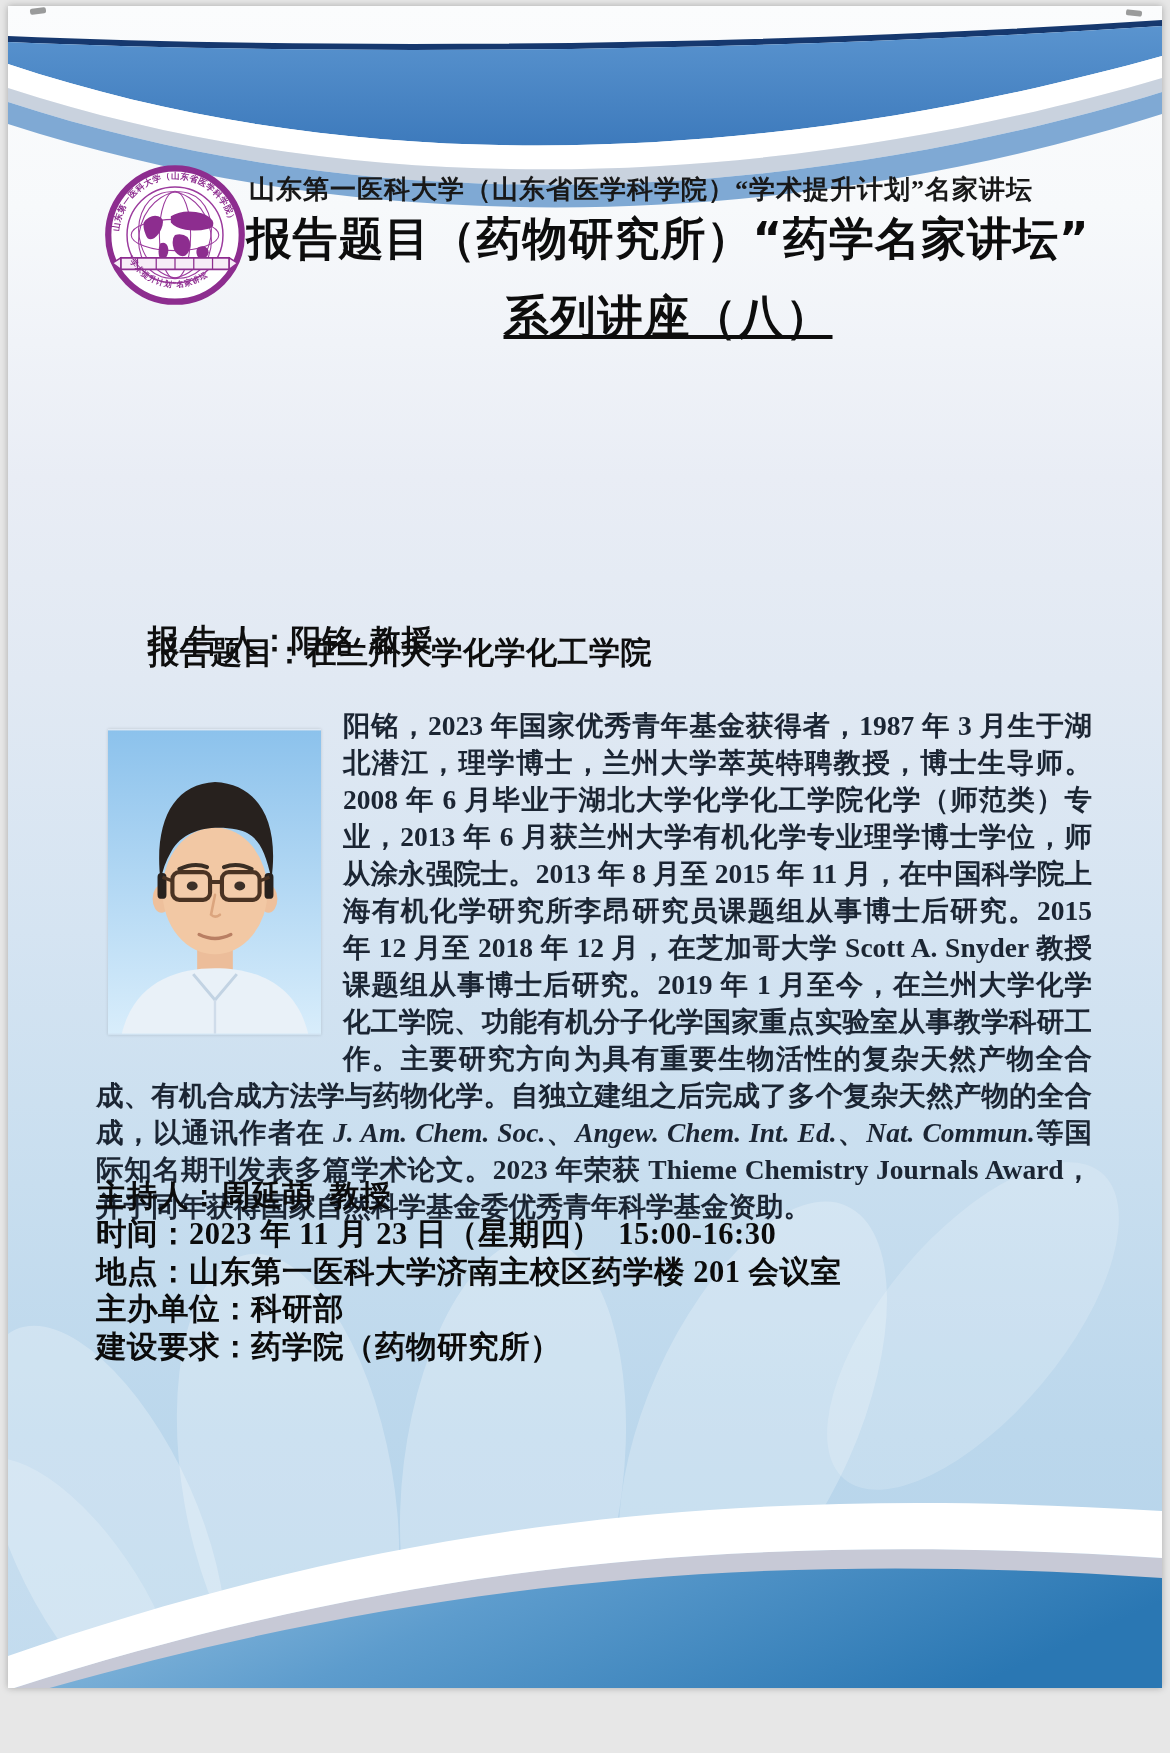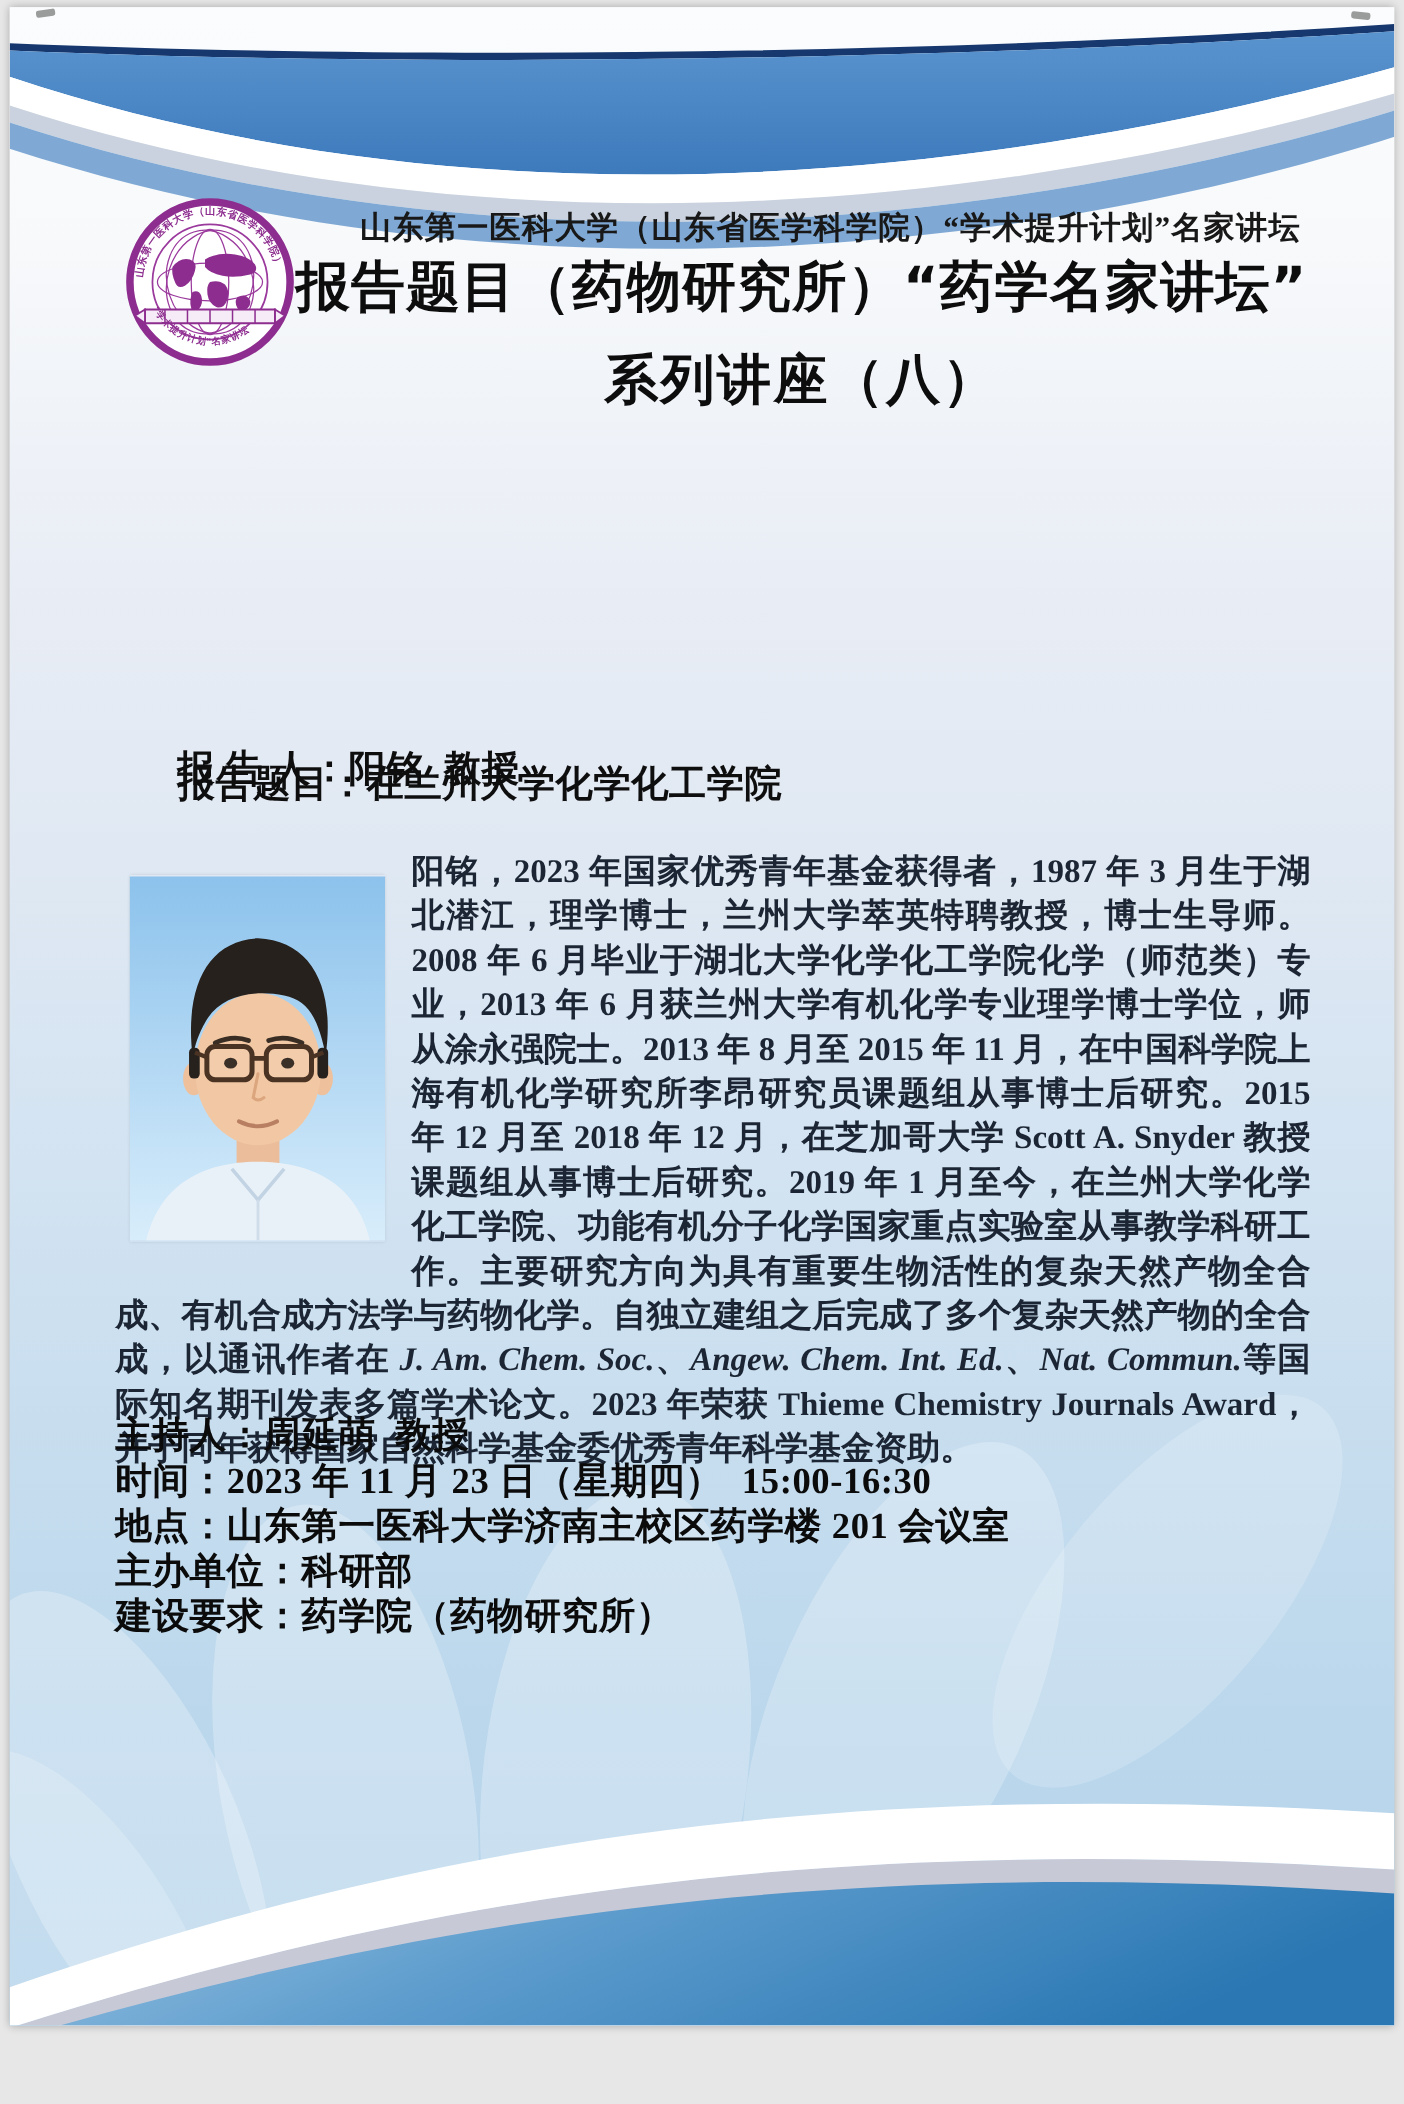--- a/index.html
+++ b/index.html
@@ -12,33 +12,34 @@
                #e1e9f3 40%, #d5e4f2 55%, #c8deef 70%, #bbd7ec 85%, #b4d3ea 100%);
     box-shadow:0 0 7px rgba(0,0,0,.28);
     overflow:hidden;
   }
   svg.deco { position:absolute; left:0; display:block; }
   .clip-mark { position:absolute; width:16px; height:6px; background:#4a4a4a; opacity:.55; border-radius:2px; }
 
   
   .logo { position:absolute; left:94px; top:156px; width:146px; height:146px; }
   .header-line {
-    position:absolute; left:264px; top:166px; width:840px; text-align:center;
+    position:absolute; left:241px; top:166px; width:840px; 
     font-size:26px; font-weight:700; color:#181818; letter-spacing:1px;
     font-family:"Liberation Serif", serif; white-space:pre-wrap;
   }
   .title1 {
     position:absolute; left:225px; top:203px; width:870px; text-align:center;
     font-size:45px; font-weight:900; color:#0d0d0d; letter-spacing:1px;
     font-family:"DejaVu Sans","Liberation Sans", sans-serif;
   }
   .title2 {
     position:absolute; left:225px; top:281px; width:870px; text-align:center;
     font-size:45px; font-weight:900; color:#0d0d0d; letter-spacing:2px;
     font-family:"DejaVu Sans","Liberation Sans", sans-serif;
+    text-decoration:underline;
   }
 
   
   .intro {
     position:absolute; left:88px; top:352px; width:994px;
     font-size:31px; line-height:44.5px; color:#141414; font-weight:600;
     text-align:justify; text-indent:2em; letter-spacing:.5px; white-space:pre-wrap;
   }
   .speaker-line, .topic-line {
     position:absolute; left:140px; font-size:31px; font-weight:800; color:#0e0e0e;

